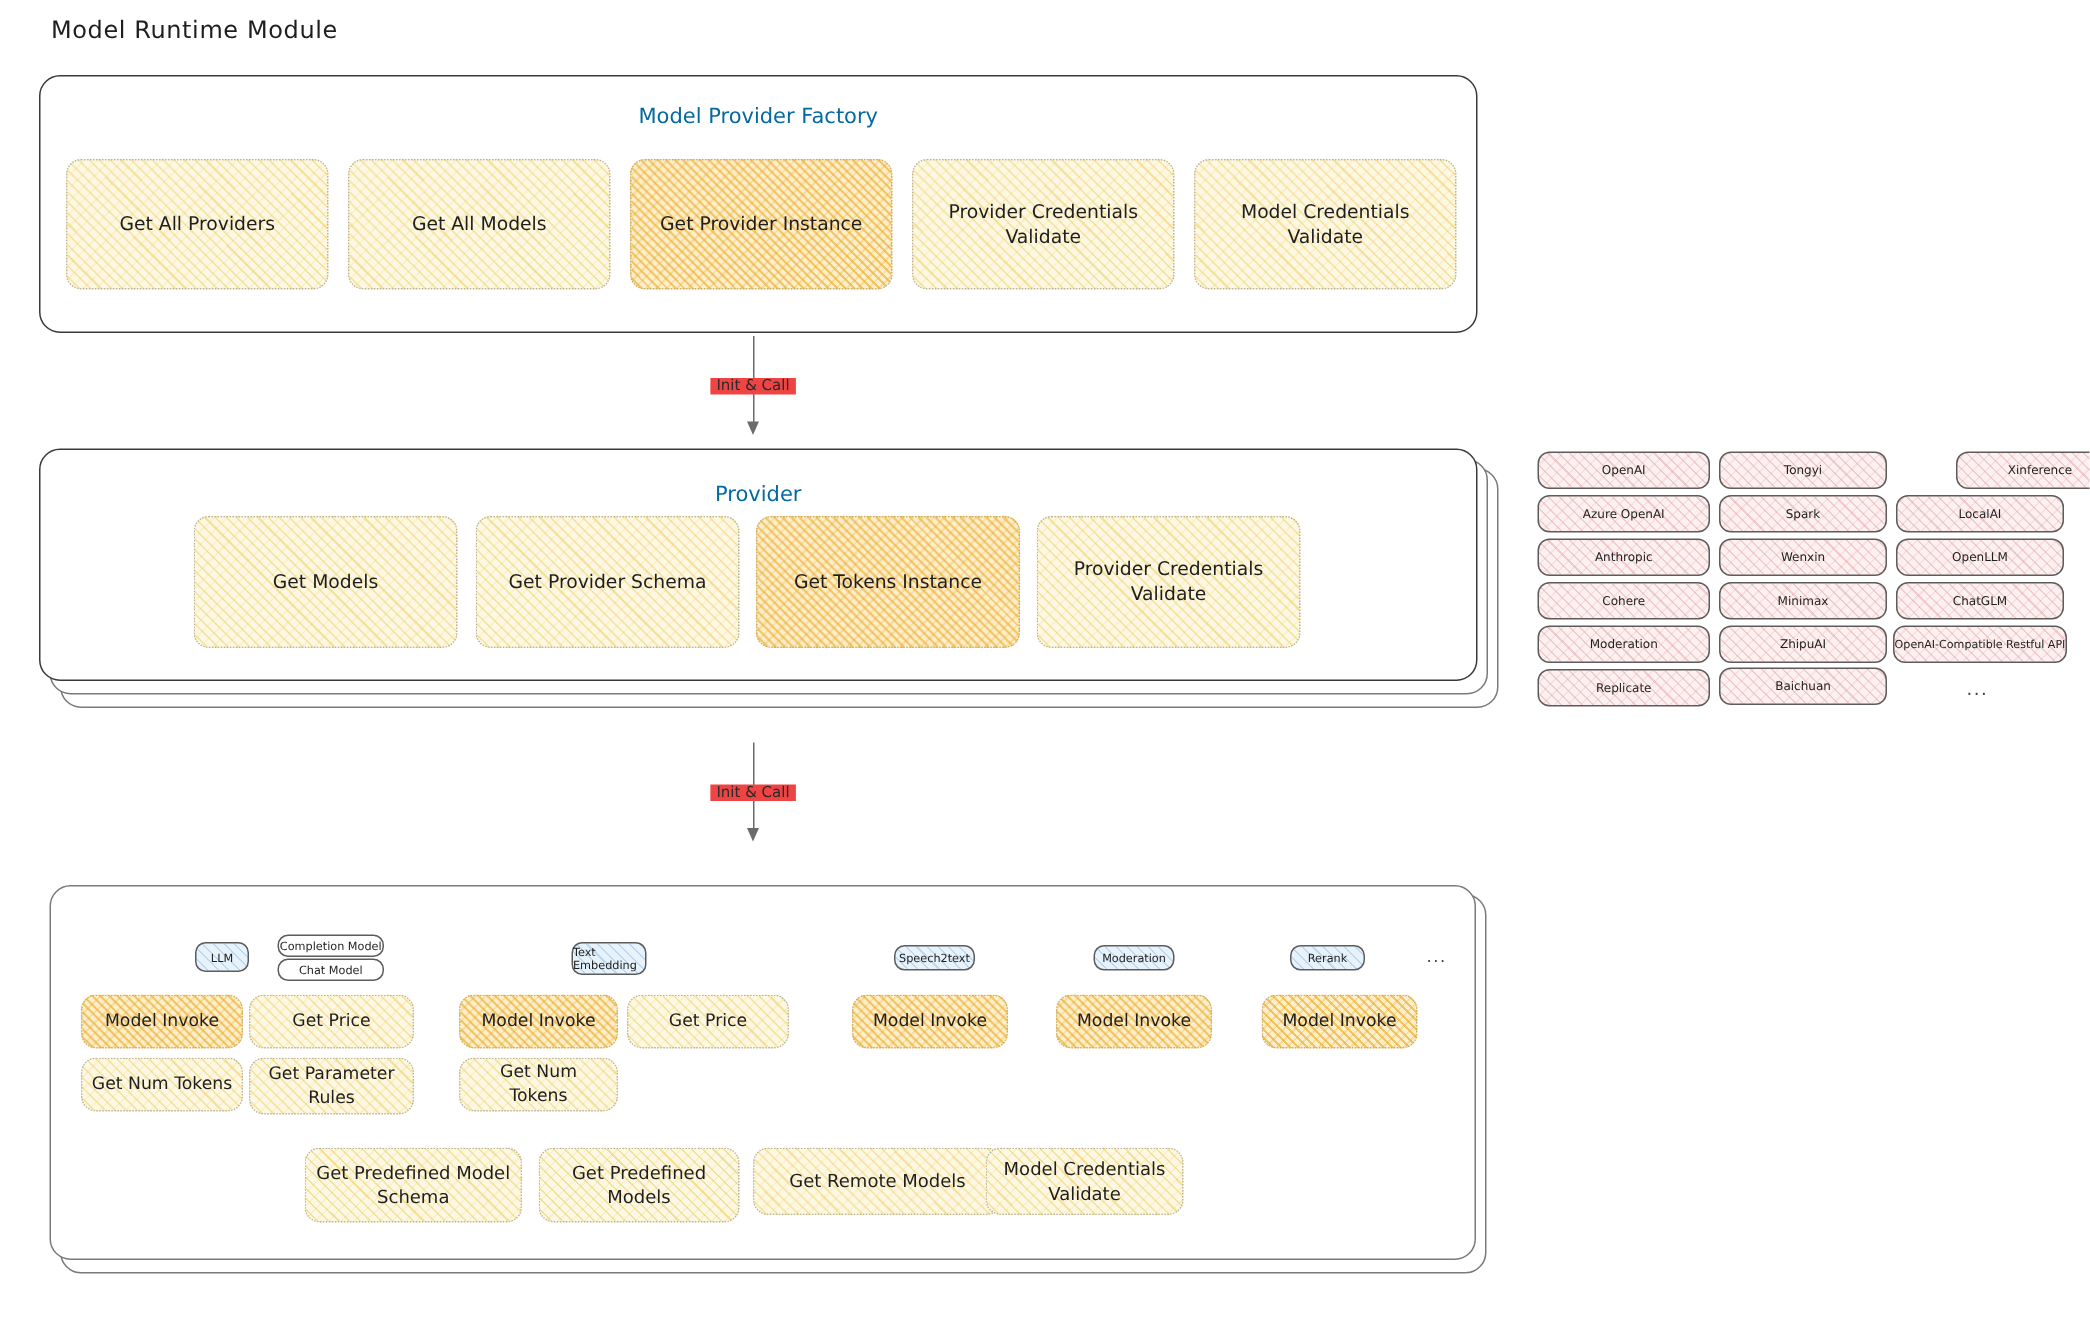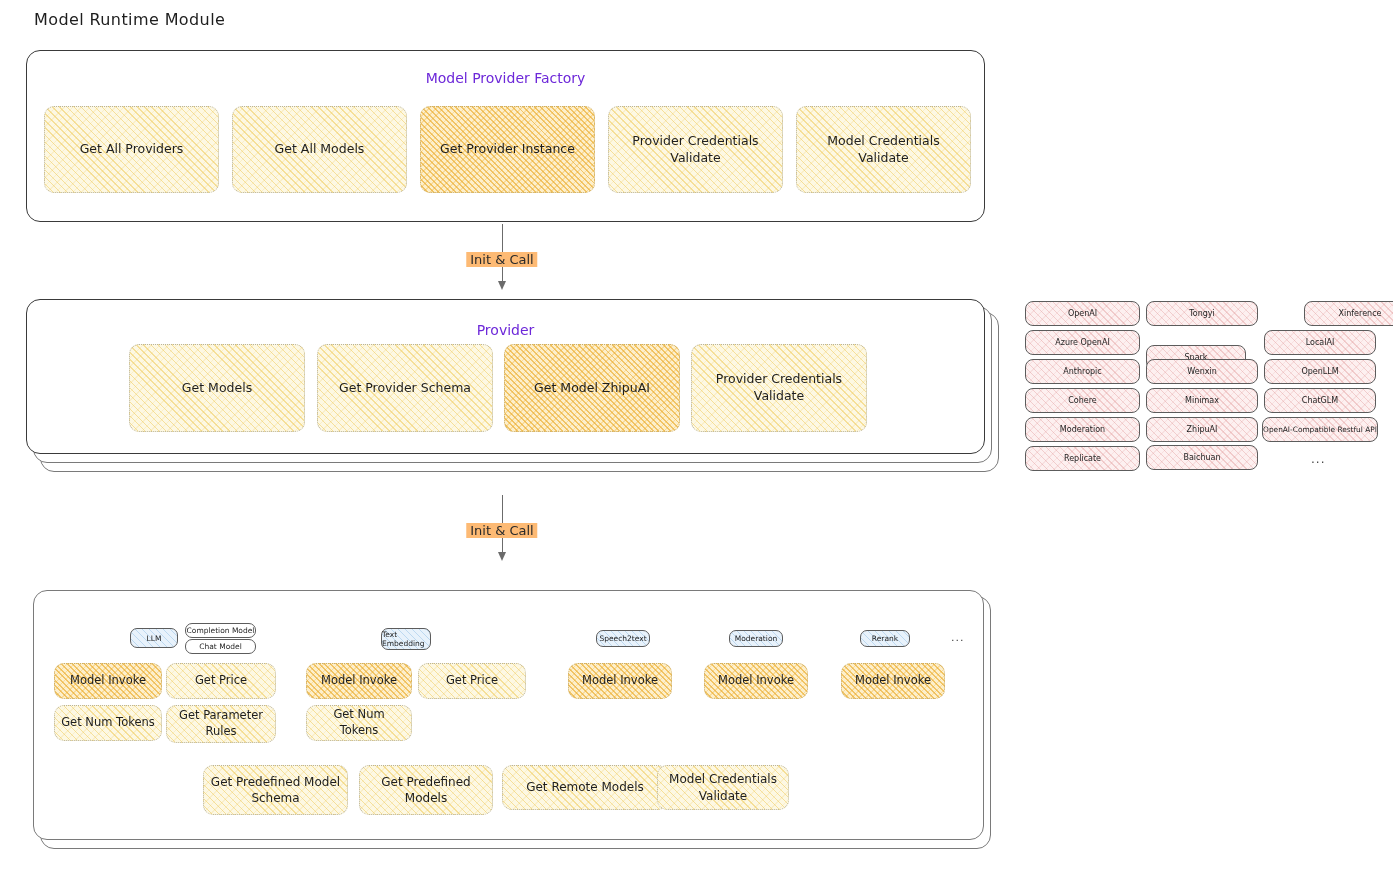--- a/index.html
+++ b/index.html
@@ -33,21 +33,21 @@
     position:absolute;
     background:#ffffff;
     border:1.1px solid #7a7a7a;
     border-radius:14px;
     box-sizing:border-box;
     z-index:0;
   }
   .container-title{
     position:absolute;left:0;right:0;
     text-align:center;
-    font-size:14px;color:#6d28d9;
+    font-size:14px;color:#0369a1;
   }
 
   
   .node{
     position:absolute;
     box-sizing:border-box;
     border-radius:10px;
     display:flex;align-items:center;justify-content:center;
     text-align:center;
     line-height:1.35;
@@ -121,22 +121,22 @@
     position:absolute;width:0;
     border-left:1.2px solid #6b6b6b;
   }
   .arrow-head{
     position:absolute;width:0;height:0;
     border-left:4.5px solid transparent;
     border-right:4.5px solid transparent;
     border-top:9px solid #6b6b6b;
   }
   .arrow-label{
-    position:absolute;font-size:13px;color:#2a2a2a;
-    background:#fdba74;padding:0 4px;white-space:nowrap;
+    position:absolute;font-size:10px;color:#2a2a2a;
+    background:#ef4444;padding:0 4px;white-space:nowrap;
     transform:translateX(-50%);
   }
   .ellipsis{
     position:absolute;font-size:12px;color:#444;letter-spacing:1px;
   }
 </style>
 </head>
 <body>
 
 <div id="canvas">
@@ -171,21 +171,21 @@
   <div class="sketch-box" style="left:26px;top:299px;width:959px;height:155px;z-index:2;">
     <div class="container-title" style="top:22px;">Provider</div>
   </div>
   <div class="node fill-yellow" style="left:129px;top:344px;width:176px;height:88px;font-size:12.5px;z-index:3;">
     <span>Get Models</span>
   </div>
   <div class="node fill-yellow" style="left:317px;top:344px;width:176px;height:88px;font-size:12.5px;z-index:3;">
     <span>Get Provider Schema</span>
   </div>
   <div class="node fill-orange" style="left:504px;top:344px;width:176px;height:88px;font-size:12.5px;z-index:3;">
-    <span>Get Model ZhipuAI</span>
+    <span>Get Tokens Instance</span>
   </div>
   <div class="node fill-yellow" style="left:691px;top:344px;width:176px;height:88px;font-size:12.5px;z-index:3;">
     <span>Provider Credentials Validate</span>
   </div>
 
   <div class="chip fill-pink" style="left:1025px;top:301px;width:115px;">
     <span>OpenAI</span>
     </div>
   <div class="chip fill-pink" style="left:1025px;top:330px;width:115px;">
     <span>Azure OpenAI</span>
@@ -199,21 +199,21 @@
   <div class="chip fill-pink" style="left:1025px;top:417px;width:115px;">
     <span>Moderation</span>
     </div>
   <div class="chip fill-pink" style="left:1025px;top:446px;width:115px;">
     <span>Replicate</span>
     </div>
 
   <div class="chip fill-pink" style="left:1146px;top:301px;width:112px;">
     <span>Tongyi</span>
     </div>
-  <div class="chip fill-pink" style="left:1146px;top:345px;width:100px;">
+  <div class="chip fill-pink" style="left:1146px;top:330px;width:112px;">
     <span>Spark</span>
     </div>
   <div class="chip fill-pink" style="left:1146px;top:359px;width:112px;">
     <span>Wenxin</span>
     </div>
   <div class="chip fill-pink" style="left:1146px;top:388px;width:112px;">
     <span>Minimax</span>
     </div>
   <div class="chip fill-pink" style="left:1146px;top:417px;width:112px;">
     <span>ZhipuAI</span>
@@ -239,21 +239,21 @@
     </div>
   <div class="ellipsis" style="left:1311px;top:452px;">...</div>
 
   <div class="arrow-line" style="left:502px;top:495px;height:60px;"></div>
   <div class="arrow-head" style="left:498px;top:552px;"></div>
   <div class="arrow-label" style="left:502px;top:523px;">Init &amp; Call</div>
 
   <div class="stack-layer" style="left:40px;top:596px;width:951px;height:253px;"></div>
   <div class="stack-layer" style="left:33px;top:590px;width:951px;height:250px;"></div>
 
-  <div class="badge fill-blue" style="left:130px;top:628px;width:48px;height:20px;z-index:3;">
+  <div class="badge fill-blue" style="left:130px;top:628px;width:36px;height:20px;z-index:3;">
     <span>LLM</span>
     </div>
   <div class="badge fill-white" style="left:185px;top:623px;width:71px;height:15px;z-index:3;">
     <span>Completion Model</span>
     </div>
   <div class="badge fill-white" style="left:185px;top:639px;width:71px;height:15px;z-index:3;">
     <span>Chat Model</span>
     </div>
 
   <div class="node fill-orange" style="left:54px;top:663px;width:108px;height:36px;font-size:11.5px;z-index:3;">

